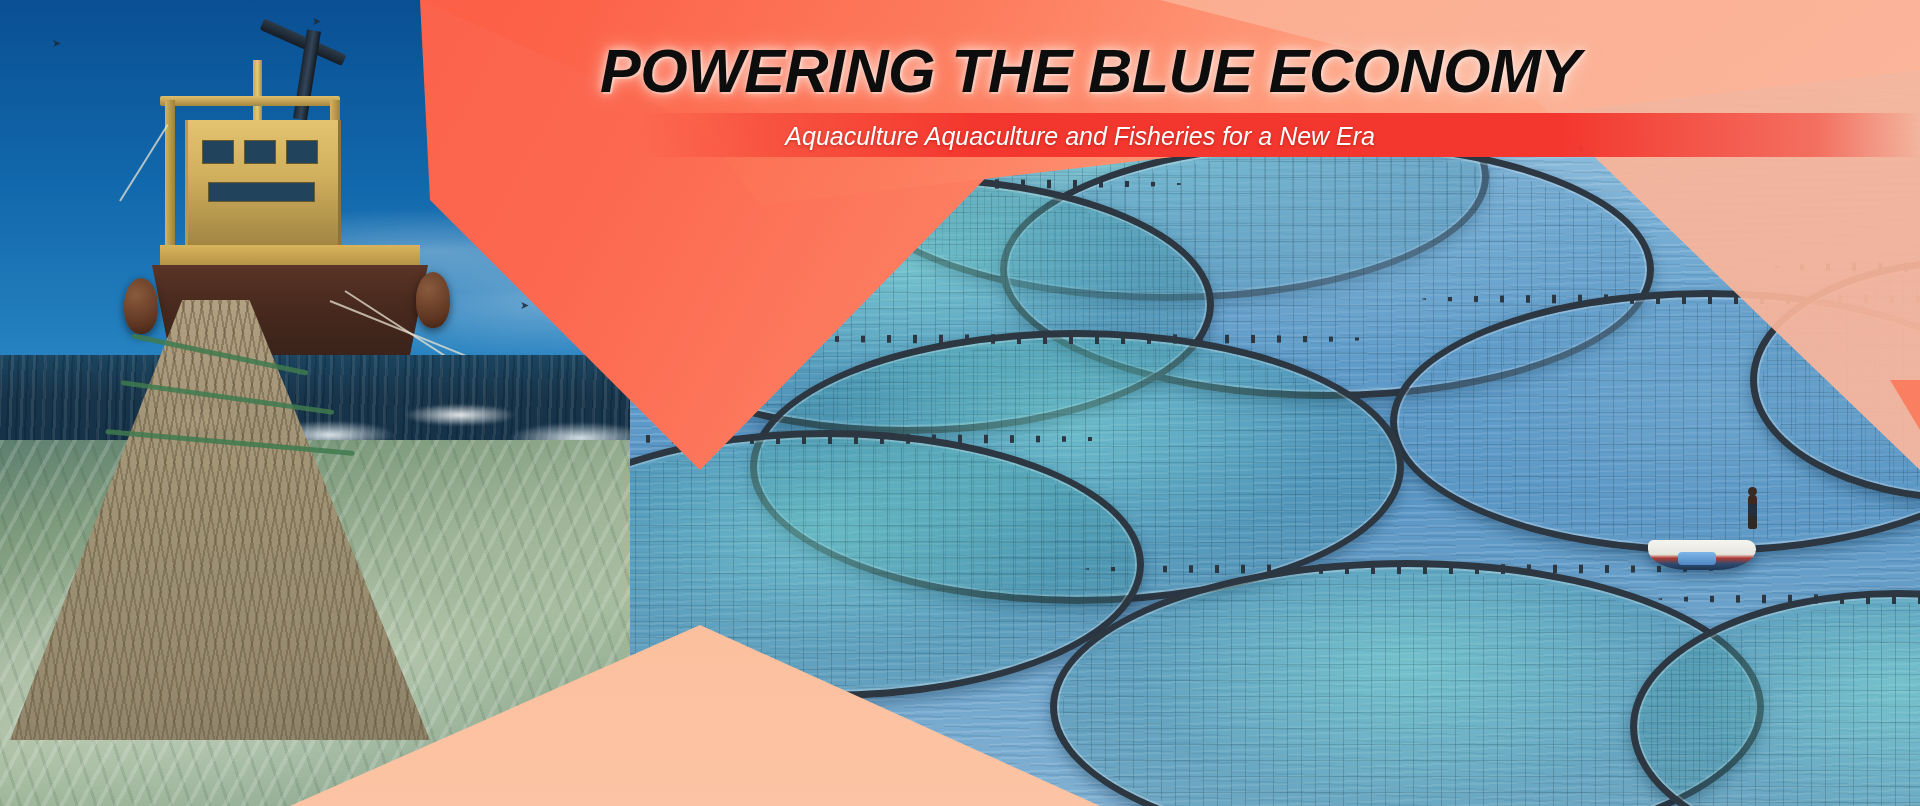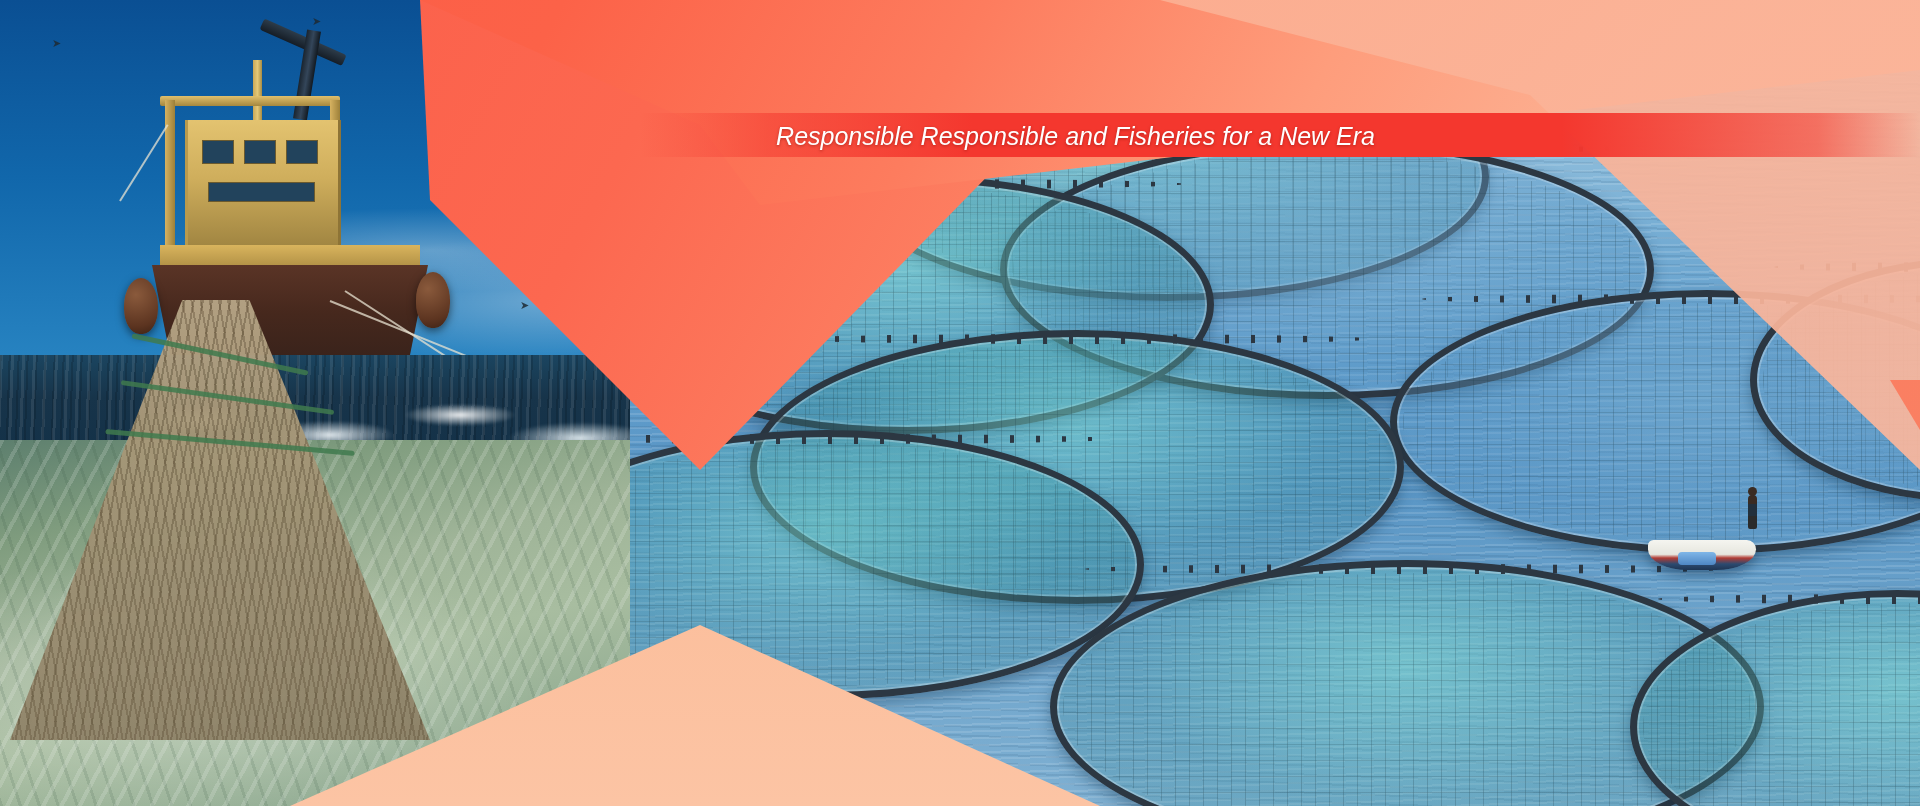--- a/index.html
+++ b/index.html
@@ -319,17 +319,18 @@
     <div class="worker" style="left:1118px;top:495px;"></div>
 
   </div>
 
   <div class="shape coral-band-2"></div>
   <div class="shape coral-band"></div>
   <div class="shape peach-right"></div>
   <div class="shape peach-bottom"></div>
   <div class="shape coral-corner"></div>
 
+  <div class="headline">POWERING THE BLUE ECONOMY</div>
 
   <div class="sub-band"></div>
-  <div class="subtitle">Responsible Responsible and Fisheries for a New Era</div>
+  <div class="subtitle">Aquaculture Aquaculture and Fisheries for a New Era</div>
 
 </div>
 
 </body></html>

